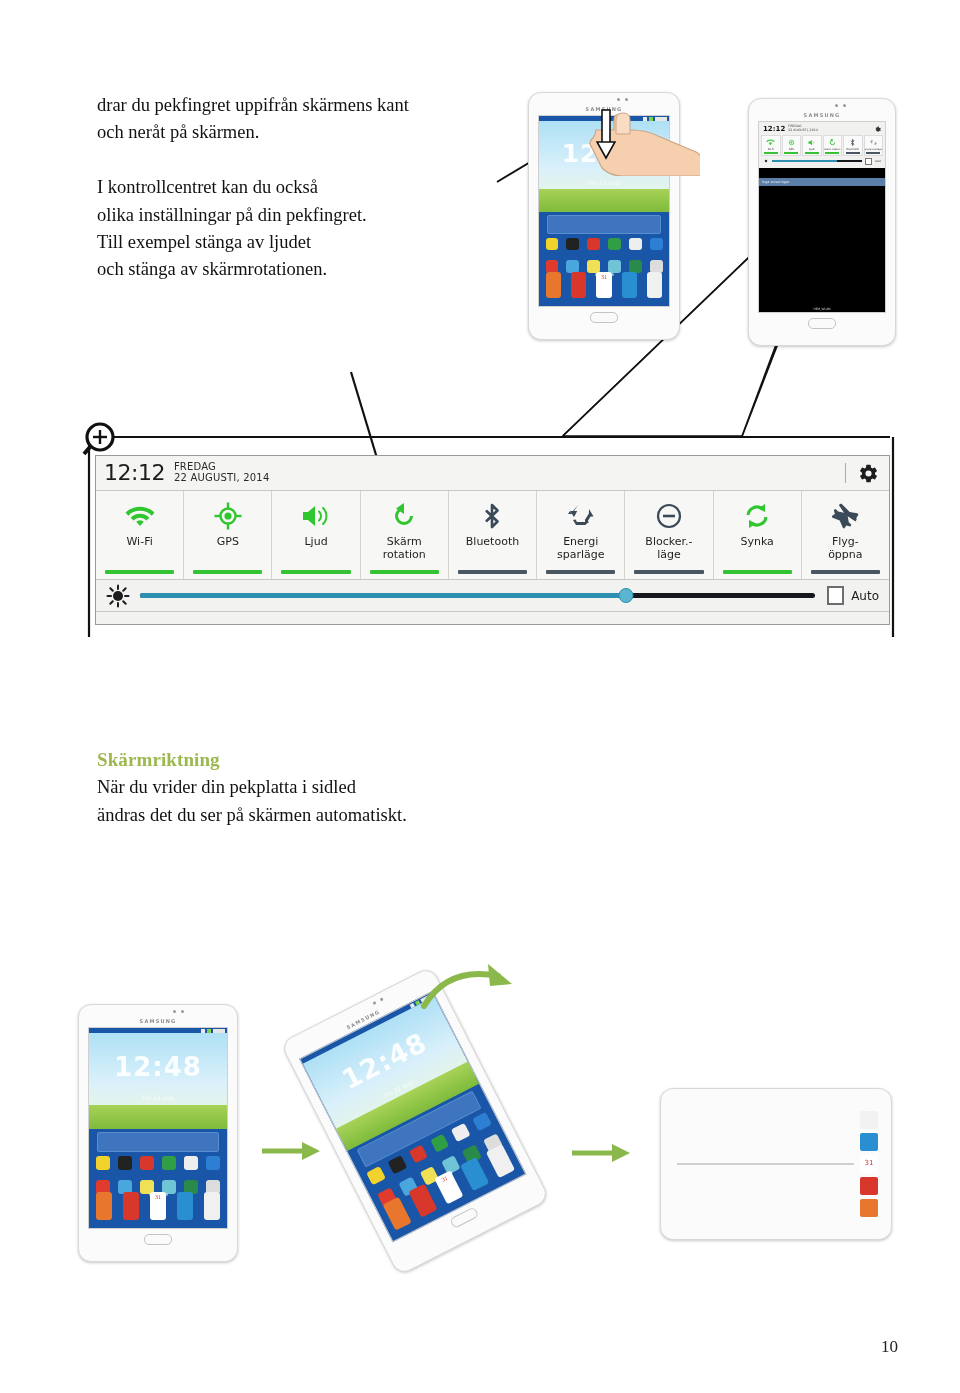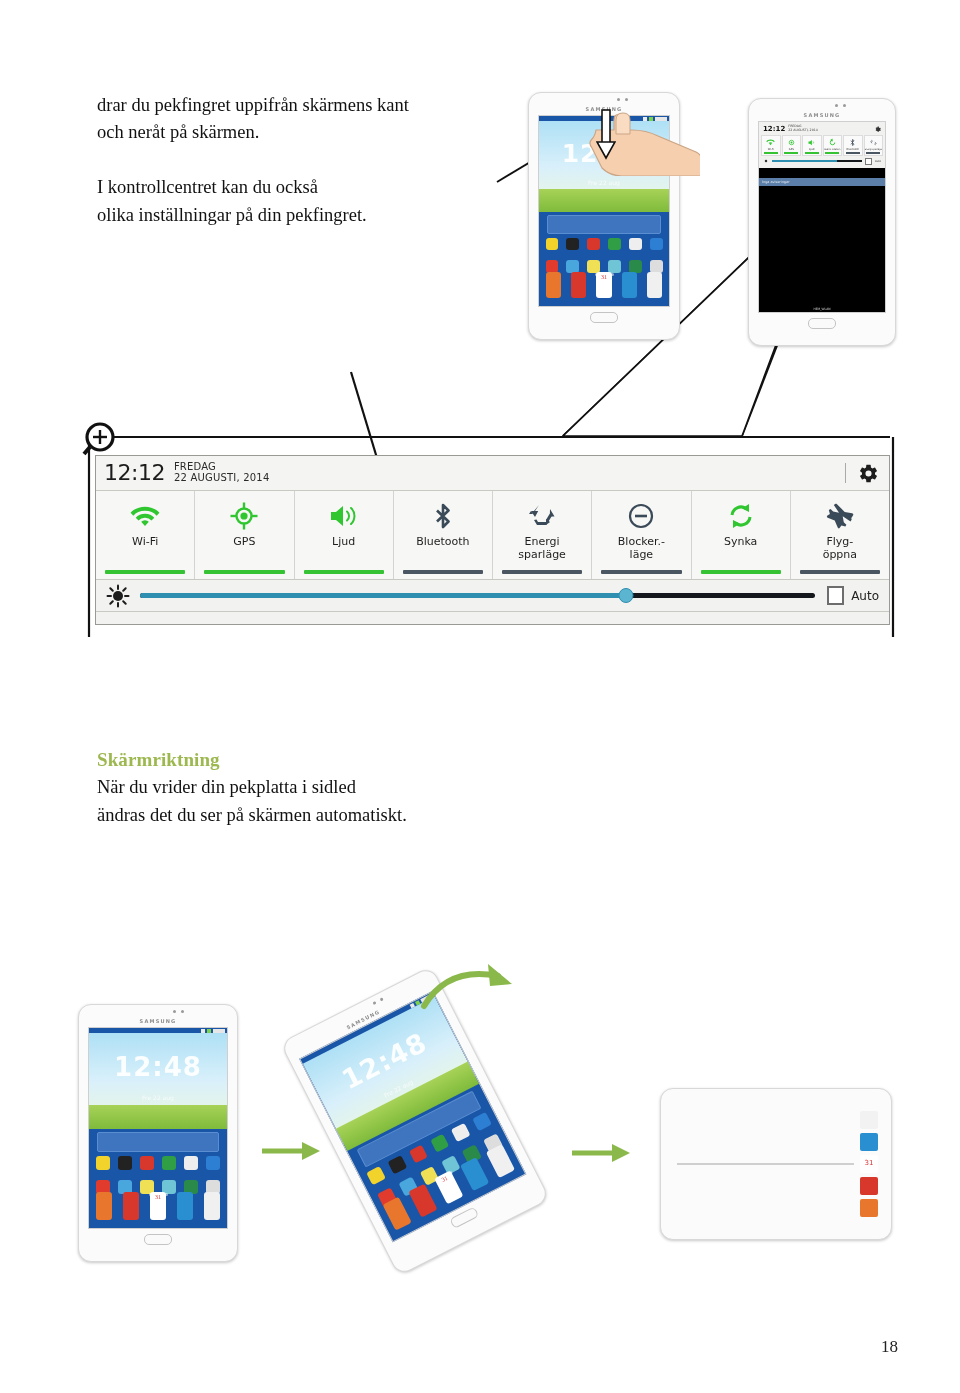--- a/index.html
+++ b/index.html
@@ -188,20 +188,22 @@
 <body>
 
 <div class="page">
 
   <div class="txt-block" id="intro-block">
     <div class="body-line">drar du pekfingret uppifrån skärmens kant</div>
     <div class="body-line">och neråt på skärmen.</div>
     <div class="spacer-line"></div>
     <div class="body-line">I kontrollcentret kan du också</div>
     <div class="body-line">olika inställningar på din pekfingret.</div>
+    <div class="body-line">Till exempel stänga av ljudet</div>
+    <div class="body-line">och stänga av skärmrotationen.</div>
   </div>
 
   <svg id="callout-svg">
 
     <path d="M 108 437 L 890 437" stroke="#111" stroke-width="2.2" fill="none"></path>
 
     <path d="M 89 442 L 89 637" stroke="#111" stroke-width="2.2" fill="none"></path>
 
     <path d="M 893 437 L 893 637" stroke="#111" stroke-width="2.2" fill="none"></path>
 
@@ -422,20 +424,31 @@
           <svg width="30" height="26" viewBox="0 0 30 26">
             <path fill="#2fc62f" d="M2 9h5l7-6v20l-7-6H2z"></path>
             <path fill="none" stroke="#2fc62f" stroke-width="2" stroke-linecap="round" d="M18 8.5a6 6 0 010 9"></path>
             <path fill="none" stroke="#2fc62f" stroke-width="2" stroke-linecap="round" d="M22 5a11 11 0 010 16"></path>
           </svg>
         </span>
         <span class="toggle-label">Ljud</span>
         <span class="toggle-underline"></span>
       </div>
 
+      <div class="toggle on">
+        <span class="toggle-icon">
+          <svg width="28" height="28" viewBox="0 0 28 28">
+            <path fill="none" stroke="#2fc62f" stroke-width="3" d="M21.5 14a7.5 7.5 0 11-7.5-7.5"></path>
+            <polygon points="14,1 14,12 6,6.5" fill="#2fc62f"></polygon>
+          </svg>
+        </span>
+        <span class="toggle-label">Skärm
+rotation</span>
+        <span class="toggle-underline"></span>
+      </div>
 
       <div class="toggle off">
         <span class="toggle-icon">
           <svg width="22" height="28" viewBox="0 0 22 28">
             <path fill="none" stroke="#3b4a58" stroke-width="2.6" stroke-linejoin="round" d="M5 8.5L16.5 19.5L11 25V3l5.5 5.5L5 19.5"></path>
           </svg>
         </span>
         <span class="toggle-label">Bluetooth</span>
         <span class="toggle-underline"></span>
       </div>
@@ -678,15 +691,15 @@
       <div style="display:flex;flex-direction:column;gap:4px;width:20px;">
         <div style="width:18px;height:18px;background:#f2f2f2;border-radius:2px;"></div>
         <div style="width:18px;height:18px;background:#2a8fd0;border-radius:2px;"></div>
         <div style="width:18px;height:18px;background:#fff;border-radius:2px;color:#d33;font-size:7px;text-align:center;line-height:2.4;font-family:'DejaVu Sans',sans-serif;">31</div>
         <div style="width:18px;height:18px;background:#d8372b;border-radius:2px;"></div>
         <div style="width:18px;height:18px;background:#e8762c;border-radius:2px;"></div>
       </div>
     </div>
   </div>
 
-  <div id="page-number">18</div>
+  <div id="page-number">10</div>
 
 </div>
 
 </body></html>

